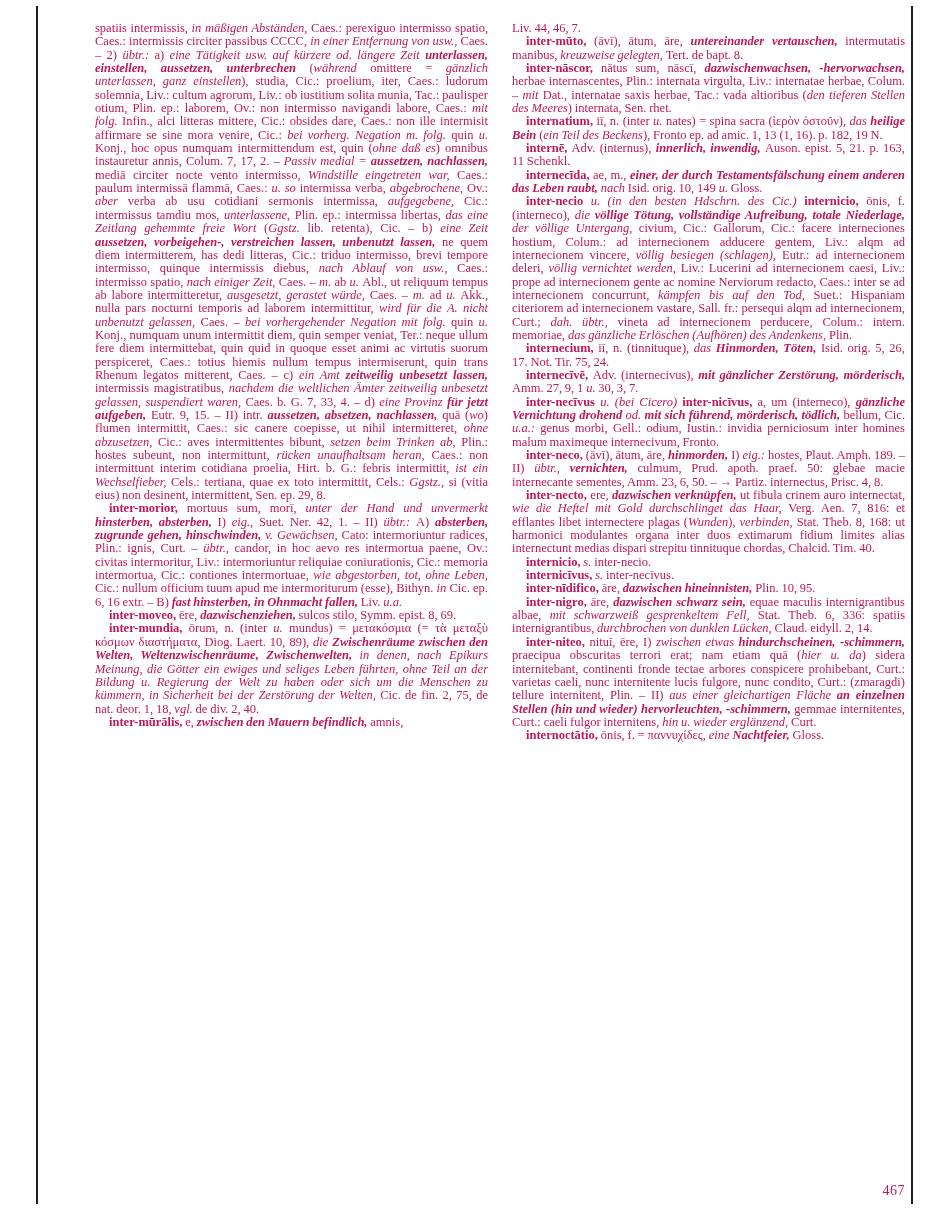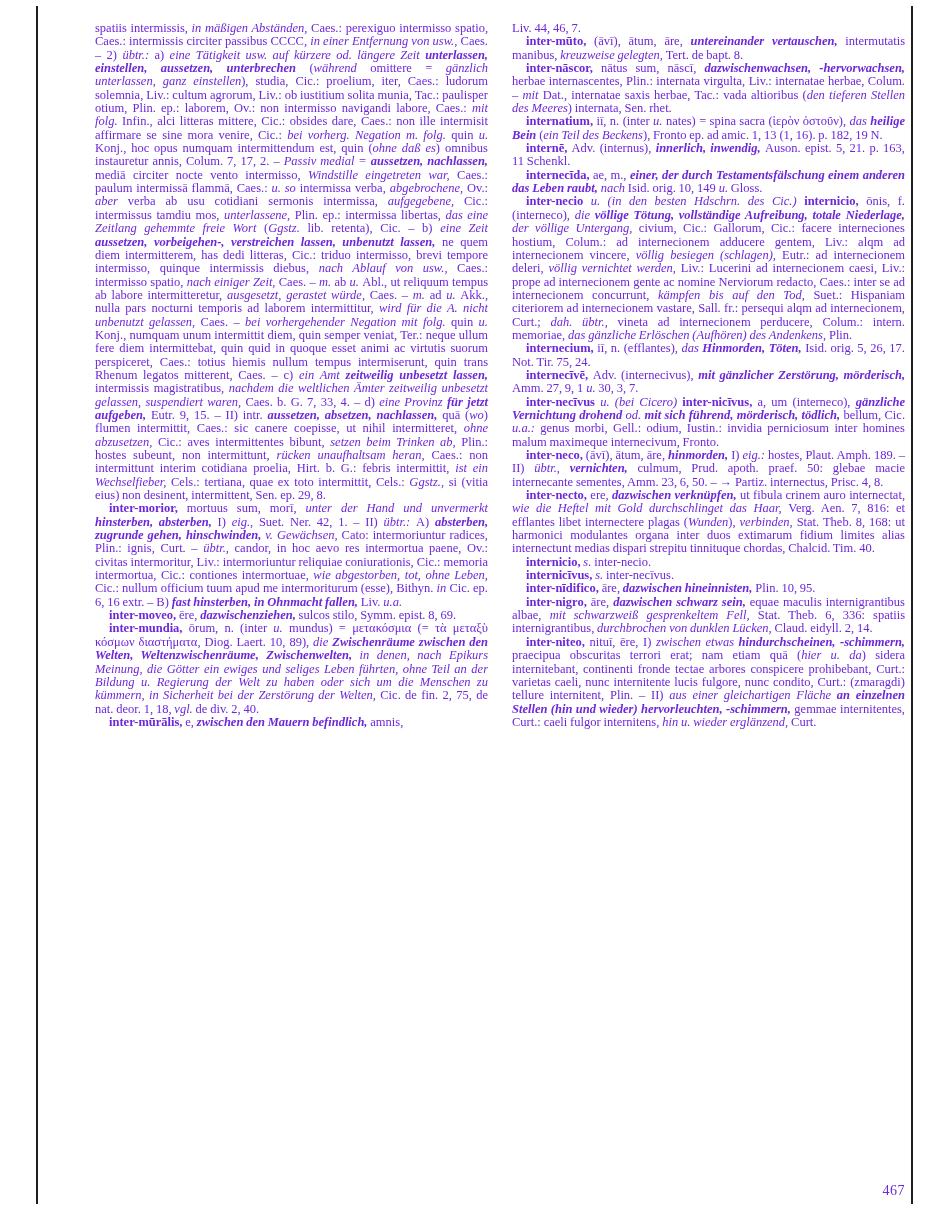--- a/index.html
+++ b/index.html
@@ -2,21 +2,21 @@
 <html><head>
 <meta charset="utf-8">
 <style>
   html, body { margin: 0; padding: 0; background: #f2f0ec; }
   .page {
     position: relative;
     width: 935px;
     height: 1210px;
     margin: 0 auto;
     background: #ffffff;
-    color: #6d28d9;
+    color: #be185d;
     font-family: "Liberation Serif", "DejaVu Serif", serif;
     overflow: hidden;
   }
   .edge-rule {
     position: absolute;
     top: 6px;
     bottom: 6px;
     width: 2px;
     background: #1f1f1f;
   }
@@ -68,26 +68,27 @@
         <p class="entry ind"><span class="hw">inter-mūrālis, </span><span>e, </span><span class="gl">zwischen den Mauern befindlich, </span><span>amnis,</span></p>
       </div>
     <div class="column">
         <p class="entry"><span>Liv. 44, 46, 7.</span></p>
         <p class="entry ind"><span class="hw">inter-mūto, </span><span>(āvī), ātum, āre, </span><span class="gl">untereinander vertauschen, </span><span>intermutatis manibus, </span><span class="it">kreuzweise gelegten, </span><span>Tert. de bapt. 8.</span></p>
         <p class="entry ind"><span class="hw">inter-nāscor, </span><span>nātus sum, nāscī, </span><span class="gl">dazwischenwachsen, -hervorwachsen, </span><span>herbae internascentes, Plin.: internata virgulta, Liv.: internatae herbae, Colum. – </span><span class="it">mit </span><span>Dat., internatae saxis herbae, Tac.: vada altioribus (</span><span class="it">den tieferen Stellen des Meeres</span><span>) internata, Sen. rhet.</span></p>
         <p class="entry ind"><span class="hw">internatium, </span><span>iī, n. (inter </span><span class="it">u. </span><span>nates) = spina sacra (ἱερὸν ὀστοῦν), </span><span class="it">das </span><span class="gl">heilige Bein </span><span>(</span><span class="it">ein Teil des Beckens</span><span>), Fronto ep. ad amic. 1, 13 (1, 16). p. 182, 19 N.</span></p>
         <p class="entry ind"><span class="hw">internē, </span><span>Adv. (internus), </span><span class="gl">innerlich, inwendig, </span><span>Auson. epist. 5, 21. p. 163, 11 Schenkl.</span></p>
         <p class="entry ind"><span class="hw">internecīda, </span><span>ae, m., </span><span class="gl">einer, der durch Testamentsfälschung einem anderen das Leben raubt, </span><span class="it">nach </span><span>Isid. orig. 10, 149 </span><span class="it">u. </span><span>Gloss.</span></p>
         <p class="entry ind"><span class="hw">inter-necio </span><span class="it">u. (in den besten Hdschrn. des Cic.) </span><span class="hw">internicio, </span><span>ōnis, f. (interneco), </span><span class="it">die </span><span class="gl">völlige Tötung, vollständige Aufreibung, totale Niederlage, </span><span class="it">der völlige Untergang, </span><span>civium, Cic.: Gallorum, Cic.: facere interneciones hostium, Colum.: ad internecionem adducere gentem, Liv.: alqm ad internecionem vincere, </span><span class="it">völlig besiegen (schlagen), </span><span>Eutr.: ad internecionem deleri, </span><span class="it">völlig vernichtet werden, </span><span>Liv.: Lucerini ad internecionem caesi, Liv.: prope ad internecionem gente ac nomine Nerviorum redacto, Caes.: inter se ad internecionem concurrunt, </span><span class="it">kämpfen bis auf den Tod, </span><span>Suet.: Hispaniam citeriorem ad internecionem vastare, Sall. fr.: persequi alqm ad internecionem, Curt.; </span><span class="it">dah. übtr., </span><span>vineta ad internecionem perducere, Colum.: intern. memoriae, </span><span class="it">das gänzliche Erlöschen (Aufhören) des Andenkens, </span><span>Plin.</span></p>
-        <p class="entry ind"><span class="hw">internecium, </span><span>iī, n. (efflantes), </span><span class="it">das </span><span class="gl">Hinmorden, Töten, </span><span>Isid. orig. 5, 26, 17. Not. Tir. 75, 24.</span></p>
+        <p class="entry ind"><span class="hw">internecium, </span><span>iī, n. (tinnituque), </span><span class="it">das </span><span class="gl">Hinmorden, Töten, </span><span>Isid. orig. 5, 26, 17. Not. Tir. 75, 24.</span></p>
         <p class="entry ind"><span class="hw">internecīvē, </span><span>Adv. (internecivus), </span><span class="gl">mit gänzlicher Zerstörung, mörderisch, </span><span>Amm. 27, 9, 1 </span><span class="it">u. </span><span>30, 3, 7.</span></p>
         <p class="entry ind"><span class="hw">inter-necīvus </span><span class="it">u. (bei Cicero) </span><span class="hw">inter-nicīvus, </span><span>a, um (interneco), </span><span class="gl">gänzliche Vernichtung drohend </span><span class="it">od. </span><span class="gl">mit sich führend, mörderisch, tödlich, </span><span>bellum, Cic. </span><span class="it">u.a.: </span><span>genus morbi, Gell.: odium, Iustin.: invidia perniciosum inter homines malum maximeque internecivum, Fronto.</span></p>
         <p class="entry ind"><span class="hw">inter-neco, </span><span>(āvī), ātum, āre, </span><span class="gl">hinmorden, </span><span>I) </span><span class="it">eig.: </span><span>hostes, Plaut. Amph. 189. – II) </span><span class="it">übtr., </span><span class="gl">vernichten, </span><span>culmum, Prud. apoth. praef. 50: glebae macie internecante sementes, Amm. 23, 6, 50. – → Partiz. internectus, Prisc. 4, 8.</span></p>
         <p class="entry ind"><span class="hw">inter-necto, </span><span>ere, </span><span class="gl">dazwischen verknüpfen, </span><span>ut fibula crinem auro internectat, </span><span class="it">wie die Heftel mit Gold durchschlinget das Haar, </span><span>Verg. Aen. 7, 816: et efflantes libet internectere plagas (</span><span class="it">Wunden</span><span>), </span><span class="it">verbinden, </span><span>Stat. Theb. 8, 168: ut harmonici modulantes organa inter duos extimarum fidium limites alias internectunt medias dispari strepitu tinnituque chordas, Chalcid. Tim. 40.</span></p>
         <p class="entry ind"><span class="hw">internicio, </span><span class="it">s. </span><span>inter-necio.</span></p>
         <p class="entry ind"><span class="hw">internicīvus, </span><span class="it">s. </span><span>inter-necīvus.</span></p>
         <p class="entry ind"><span class="hw">inter-nīdifico, </span><span>āre, </span><span class="gl">dazwischen hineinnisten, </span><span>Plin. 10, 95.</span></p>
         <p class="entry ind"><span class="hw">inter-nigro, </span><span>āre, </span><span class="gl">dazwischen schwarz sein, </span><span>equae maculis internigrantibus albae, </span><span class="it">mit schwarzweiß gesprenkeltem Fell, </span><span>Stat. Theb. 6, 336: spatiis internigrantibus, </span><span class="it">durchbrochen von dunklen Lücken, </span><span>Claud. eidyll. 2, 14.</span></p>
         <p class="entry ind"><span class="hw">inter-niteo, </span><span>nituī, ēre, I) </span><span class="it">zwischen etwas </span><span class="gl">hindurchscheinen, -schimmern, </span><span>praecipua obscuritas terrori erat; nam etiam quā (</span><span class="it">hier u. da</span><span>) sidera internitebant, continenti fronde tectae arbores conspicere prohibebant, Curt.: varietas caeli, nunc internitente lucis fulgore, nunc condito, Curt.: (zmaragdi) tellure internitent, Plin. – II) </span><span class="it">aus einer gleichartigen Fläche </span><span class="gl">an einzelnen Stellen (hin und wieder) hervorleuchten, -schimmern, </span><span>gemmae internitentes, Curt.: caeli fulgor internitens, </span><span class="it">hin u. wieder erglänzend, </span><span>Curt.</span></p>
+        <p class="entry ind"><span class="hw">internoctātio, </span><span>ōnis, f. = παννυχίδες, </span><span class="it">eine </span><span class="gl">Nachtfeier, </span><span>Gloss.</span></p>
       </div>
   </div>
   <div class="page-number">467</div>
 </div>
 
 </body></html>

